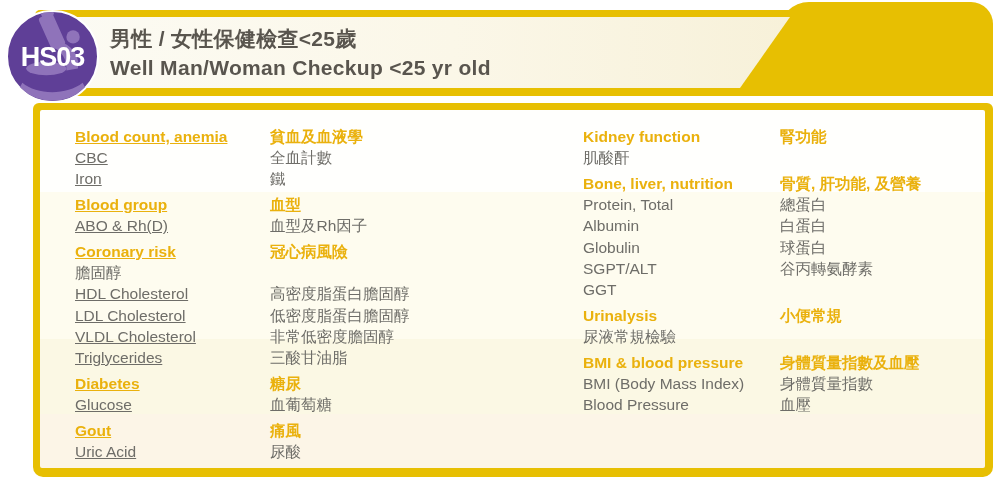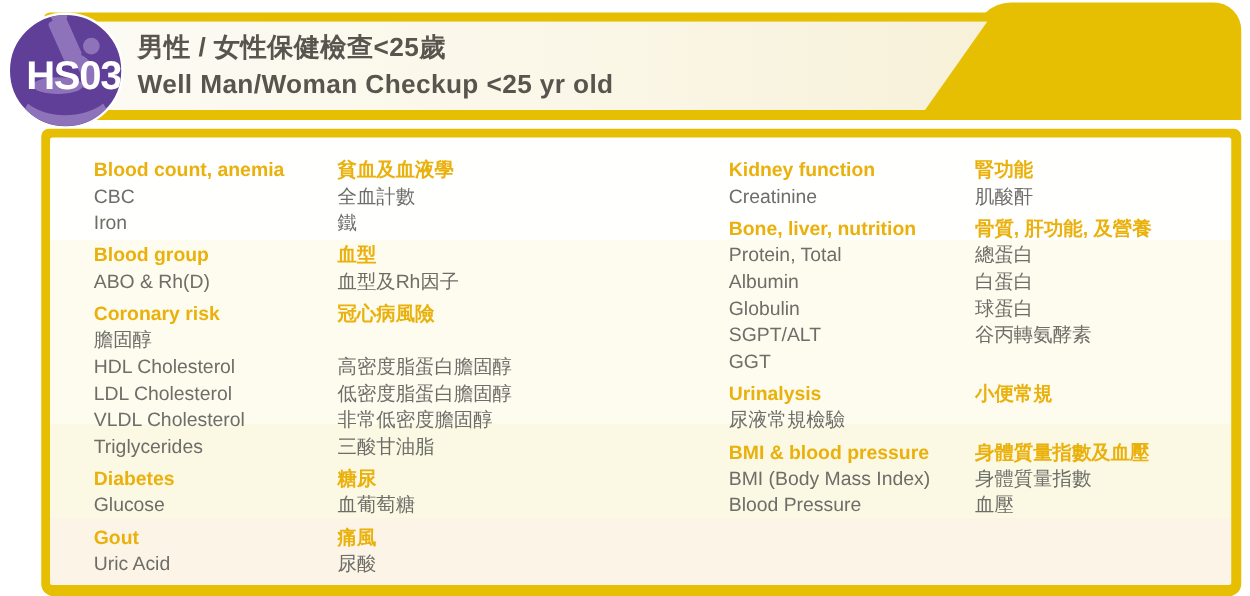--- a/index.html
+++ b/index.html
@@ -35,22 +35,22 @@
     white-space:nowrap;letter-spacing:0.3px;
   }
   
   .badge{
     position:absolute;left:6px;top:10px;width:93px;height:93px;border-radius:50%;
     background:var(--badge-purple);border:2px solid #fff;box-sizing:border-box;
     overflow:hidden;
   }
   .badge svg{position:absolute;left:0;top:0;width:100%;height:100%;}
   .badge-code{
-    position:absolute;left:0;top:30px;width:100%;text-align:right;
-    font-size:32px;font-weight:bold;color:#fff;letter-spacing:-1px;
+    position:absolute;left:0;top:30px;width:100%;text-align:center;
+    font-size:27px;font-weight:bold;color:#fff;letter-spacing:-1px;
   }
   
   .panel{
     position:absolute;left:33px;top:103px;width:960px;height:374px;
     background:var(--gold);border-radius:6px 6px 10px 10px;
   }
   .panel-inner{
     position:absolute;left:7px;top:7px;width:945px;height:358px;
     background:linear-gradient(180deg,
       #FFFFFD 0%,#FFFFFD 23%,
@@ -58,21 +58,21 @@
       #FBF8E4 64%,#FBF8E4 85%,
       #FCF5E7 85%,#FCF5E7 100%);
     border-radius:2px;
   }
   .col{position:absolute;top:16px;}
   .col-left{left:35px;width:490px;}
   .col-right{left:543px;width:400px;}
   .section{margin-top:4.5px;}
   .section:first-child{margin-top:0;}
   .row{display:flex;font-size:15.5px;line-height:21.2px;color:var(--body-text);}
-  .col-left .en{width:195px;flex:0 0 195px;}
+  .col-left .en{width:195px;flex:0 0 195px;text-decoration:underline;}
   .col-right .en{width:197px;flex:0 0 197px;}
   .zh{flex:1;}
   .row.heading .en,.row.heading .zh{color:var(--heading-gold);font-weight:bold;}
 </style>
 </head>
 <body>
 
 <div class="page">
 
   <div class="header-tab"></div>
@@ -170,21 +170,20 @@
             </div>
           </div>
         </div>
       <div class="col col-right">
           <div class="section">
             <div class="row heading">
               <span class="en">Kidney function</span>
               <span class="zh">腎功能</span>
             </div>
             <div class="row">
-              <span class="en">Creatinine</span>
               <span class="zh">肌酸酐</span>
             </div>
           </div>
           <div class="section">
             <div class="row heading">
               <span class="en">Bone, liver, nutrition</span>
               <span class="zh">骨質, 肝功能, 及營養</span>
             </div>
             <div class="row">
               <span class="en">Protein, Total</span>

